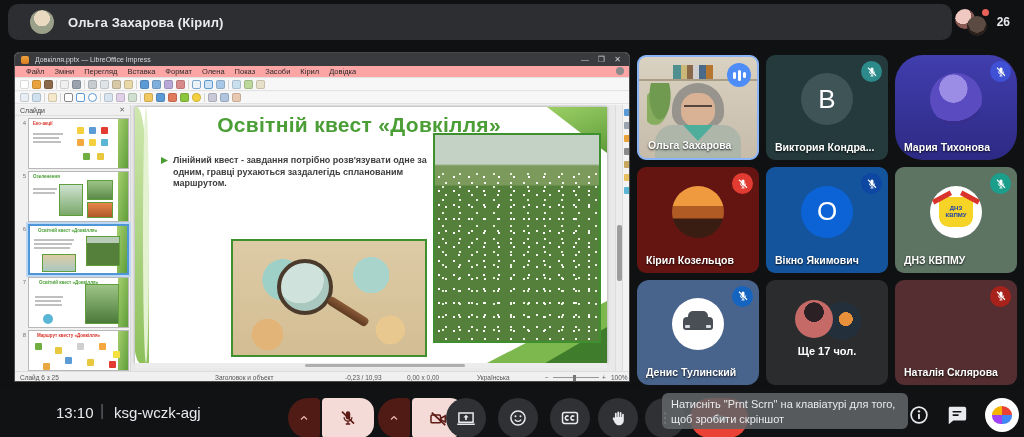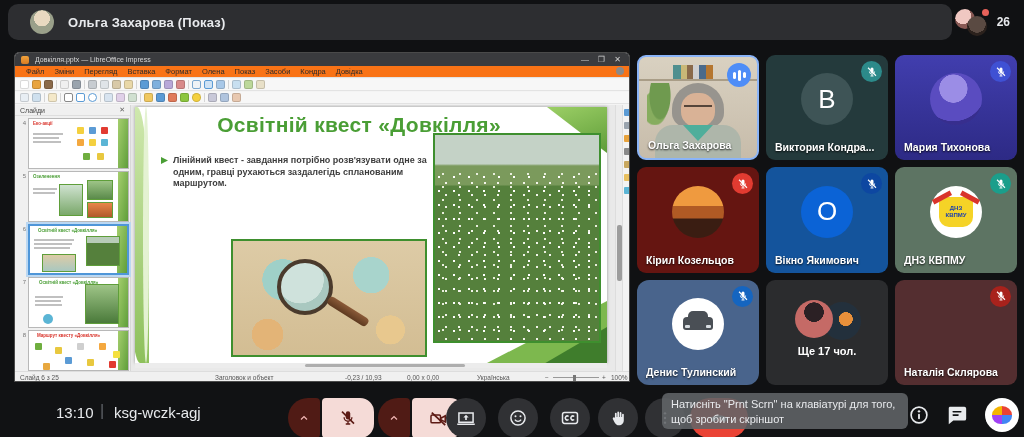--- a/index.html
+++ b/index.html
@@ -19,21 +19,21 @@
   .pb-av.b{left:12px;top:7px;background:radial-gradient(circle at 50% 40%,#5a4a42 0 55%,#2b211c 56% 100%);}
   .pb-dot{position:absolute;right:2px;top:0;width:7px;height:7px;border-radius:50%;background:#e8625a;}
   .people-count{color:#e8eaed;font-size:12px;font-weight:bold;}
 
   
   .imp{left:14px;top:52px;width:616px;height:330px;background:#f4f4f4;border:1px solid #4a4a4a;border-radius:5px 5px 0 0;overflow:hidden;}
   .imp-title{left:0;top:0;width:100%;height:13px;background:#3a3b3e;display:flex;align-items:center;}
   .imp-app-icon{width:8px;height:8px;margin-left:6px;background:linear-gradient(#f0a23c,#d97c22);border-radius:2px;}
   .imp-title-text{margin-left:6px;color:#d7d7d7;font-size:7px;}
   .win-ctl{position:absolute;top:1px;color:#cfcfcf;font-size:8px;line-height:11px;}
-  .imp-menubar{left:0;top:13px;width:100%;height:12px;background:#f97316;border-bottom:1px solid #e3e3e3;display:flex;align-items:center;padding-left:6px;}
+  .imp-menubar{left:0;top:13px;width:100%;height:12px;background:#fca5a5;border-bottom:1px solid #e3e3e3;display:flex;align-items:center;padding-left:6px;}
   .menu-item{font-size:7.5px;color:#2b2b2b;padding:0 5px;}
   .menu-acct{position:absolute;right:5px;top:14px;width:8px;height:8px;border-radius:50%;background:#8a8a8a;}
   .imp-toolbar{left:0;width:100%;height:12px;background:#f7f7f7;border-bottom:1px solid #e3e3e3;display:flex;align-items:center;gap:3px;padding-left:5px;}
   .tb1{top:26px;} .tb2{top:39px;}
   .ti{width:9px;height:9px;border-radius:2px;border:1px solid rgba(0,0,0,.15);}
   .tsep{width:1px;height:9px;background:#d5d5d5;border:none;border-radius:0;}
 
   
   .panel{left:0;top:52px;width:116px;height:266px;background:#f0f0f0;border-right:1px solid #d8d8d8;}
   .panel-head{left:0;top:0;width:100%;height:11px;display:flex;align-items:center;justify-content:space-between;padding:0 5px;border-bottom:1px solid #dedede;}
@@ -101,21 +101,21 @@
   .olga-shelf{position:absolute;left:0;top:22px;width:100%;height:2px;background:#a99d87;}
   .olga-books{position:absolute;left:34px;top:8px;width:40px;height:14px;background:linear-gradient(90deg,#4f8f8f 0 8px,#c9b877 8px 14px,#8a6a4a 14px 20px,#cfcfcf 20px 26px,#4a6a8a 26px 33px,#b5762f 33px 40px);}
   .olga-plant{position:absolute;left:8px;top:26px;width:26px;height:42px;background:radial-gradient(ellipse at 50% 30%,#6f9a4f 0 55%,transparent 60%),radial-gradient(ellipse at 30% 60%,#87ad5f 0 45%,transparent 50%);}
   .olga-hair{position:absolute;left:50%;top:26px;transform:translateX(-50%);width:52px;height:44px;background:#97948e;border-radius:26px 26px 14px 14px;}
   .olga-face{position:absolute;left:50%;top:36px;transform:translateX(-50%);width:34px;height:34px;background:#d9b296;border-radius:45%;}
   .olga-glasses{position:absolute;left:50%;top:48px;transform:translateX(-50%);width:28px;height:6px;border-top:2px solid #55453a;}
   .olga-body{position:absolute;left:50%;top:68px;transform:translateX(-50%);width:86px;height:38px;background:#aeb6aa;border-radius:18px 18px 0 0;}
   .olga-collar{position:absolute;left:50%;top:68px;transform:translateX(-50%);width:30px;height:16px;background:#4fae9b;clip-path:polygon(0 0,100% 0,50% 100%);}
 
   .tile-vika{background:#243a3c;} .tile-vika .avcircle{background:#3e5456;}
-  .tile-maria{background:linear-gradient(#413eae,#2d2a85);}
+  .tile-maria{background:linear-gradient(#413eae,#2d2a85);border-radius:28px;}
   .maria-av{background:radial-gradient(circle at 45% 30%,#9b8de6 0 30%,#5a4cc0 31% 70%,#372e8e 71% 100%);}
   .tile-kiril{background:#651511;}
   .kiril-av{background:linear-gradient(#ef9a3f 0 38%,#b05a24 39% 62%,#3a1d12 63% 100%);}
   .tile-olena{background:#14549c;} .tile-olena .avcircle{background:#0b63d6;}
   .tile-dnz{background:#5d7463;}
   .dnz-av{background:#fff;}
   .dnz-shield{position:relative;width:34px;height:30px;background:#f5d327;border-radius:4px 4px 10px 10px;display:flex;flex-direction:column;align-items:center;justify-content:center;}
   .dnz-rib1,.dnz-rib2{position:absolute;width:20px;height:5px;background:#d9342b;}
   .dnz-rib1{left:-7px;top:-2px;transform:rotate(-28deg);}
   .dnz-rib2{right:-7px;top:-2px;transform:rotate(28deg);}
@@ -158,21 +158,21 @@
   svg{display:block;}
 </style>
 </head>
 <body>
 
 <div id="stage">
 
   <div class="abs topbar">
     <div class="abs topbar-pill">
       <div class="presenter-avatar"></div>
-      <div class="presenter-name">Ольга Захарова (Показ)</div>
+      <div class="presenter-name">Ольга Захарова (Кірил)</div>
     </div>
     <div class="abs people-badge">
       <div class="pb-avs">
         <div class="pb-av a"></div>
           <div class="pb-av b"></div>
           <div class="pb-dot"></div>
       </div>
       <div class="people-count">26</div>
     </div>
   </div>
@@ -188,21 +188,21 @@
 
     <div class="abs imp-menubar">
       <span class="menu-item">Файл</span>
       <span class="menu-item">Зміни</span>
       <span class="menu-item">Перегляд</span>
       <span class="menu-item">Вставка</span>
       <span class="menu-item">Формат</span>
       <span class="menu-item">Олена</span>
       <span class="menu-item">Показ</span>
       <span class="menu-item">Засоби</span>
-      <span class="menu-item">Кондра</span>
+      <span class="menu-item">Кірил</span>
       <span class="menu-item">Довідка</span>
     </div>
     <div class="menu-acct"></div>
 
     <div class="abs imp-toolbar tb1">
       <div class="ti" style="background:#fff;"></div>
       <div class="ti" style="background:#e8a33d;"></div>
       <div class="ti" style="background:#8a6a4a;"></div>
       <div class="ti tsep"></div>
       <div class="ti" style="background:#f0f0f0;"></div>

